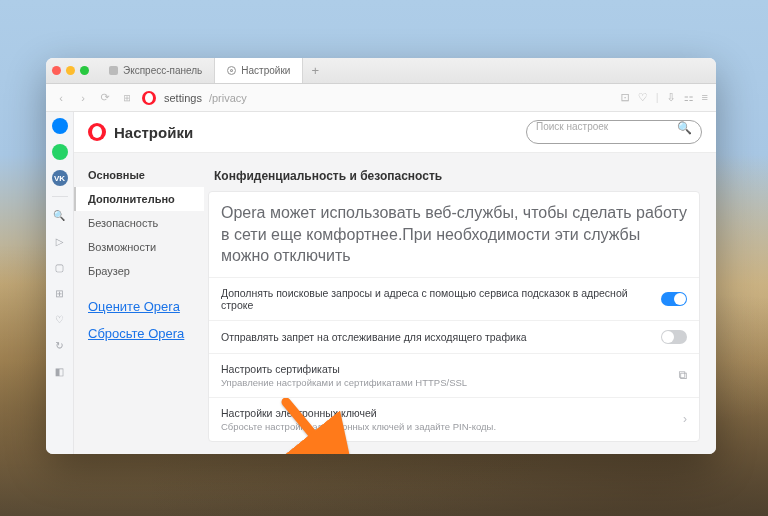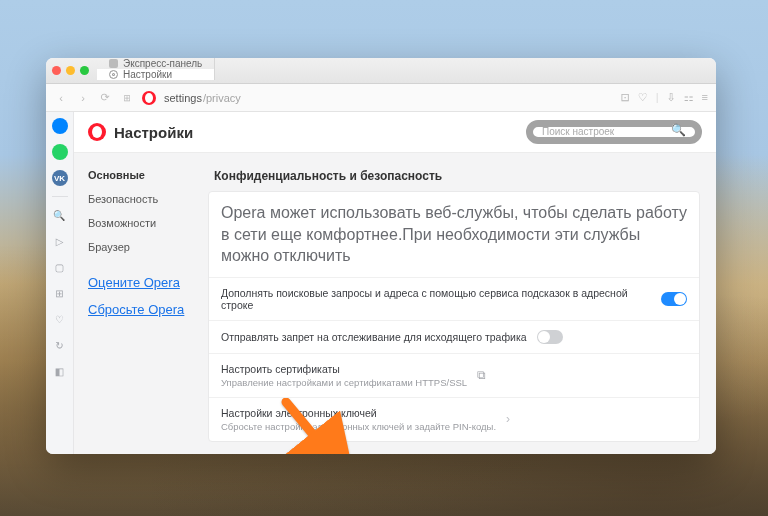--- a/index.html
+++ b/index.html
@@ -22,63 +22,63 @@
     position:absolute; left:46px; top:58px; width:670px; height:396px;
     background:#fcfcfd; border-radius:7px; box-shadow:0 14px 40px rgba(0,0,0,.32);
     display:flex; flex-direction:column; overflow:hidden;
   }
   
   .titlebar { height:26px; background:linear-gradient(#f0f0f0,#e5e5e5); border-bottom:1px solid #d2d2d2;
     display:flex; align-items:center; padding:0 6px; }
   .traffic { display:flex; gap:5px; margin-right:8px;}
   .tl { width:9px;height:9px;border-radius:50%; }
   .tl.red{background:#ff5f57;} .tl.yel{background:#febc2e;} .tl.grn{background:#28c840;}
-  .tabs { display:flex; height:100%; font-size:10px; color:#666;flex-direction:column; }
+  .tabs { display:flex; height:100%; font-size:10px; color:#666; }
   .tab { display:flex; align-items:center; gap:5px; padding:0 12px; border-right:1px solid #d6d6d6; }
   .tab.active { background:#fff; }
   .tab-ico { width:9px;height:9px;border-radius:2px;background:#bbb;display:inline-block;}
   .tab-ico.gear{ border-radius:50%; border:1px solid #999; background:none; box-shadow:inset 0 0 0 2px #fff,inset 0 0 0 3px #999;}
   .tab-plus { width:24px;display:flex;align-items:center;justify-content:center;color:#9a9a9a;font-size:13px;}
   
   .addrbar { height:28px; background:#fafafa; border-bottom:1px solid #e3e3e3; display:flex; align-items:center; padding:0 8px; gap:8px; font-size:11px; color:#777;}
   .nav-btn { width:14px; text-align:center; color:#bcbcbc;}
   .opera-logo { width:14px;height:14px;border-radius:50%;background:#ff1b2d;position:relative;}
   .opera-logo::after{content:"";position:absolute;left:3px;top:2px;width:8px;height:10px;border-radius:50%;background:#fff;}
-  .url { flex:1; display:flex; gap:1px;}
+  .url { flex:1; display:flex; gap:7px;}
   .url .dom{color:#555;font-weight:500;}
   .url .path{color:#a4a4a4;}
   .addr-icons{display:flex;gap:8px;color:#b6b6b6;font-size:11px;}
   
   .body { flex:1; display:flex; min-height:0;}
   .leftbar { width:28px; background:#f4f5f7; border-right:1px solid #e6e6e8; display:flex; flex-direction:column; align-items:center; padding-top:6px; gap:10px;}
   .lb-ico { width:16px;height:16px;border-radius:8px;display:flex;align-items:center;justify-content:center;font-size:10px;color:#a4a7ad;}
   .lb-ico.msg{background:#0084ff;border-radius:50%;}
   .lb-ico.wa{background:#25d366;border-radius:50%;}
   .lb-ico.vk{background:#4a76a8;color:#fff;font-size:8px;font-weight:700;}
   .lb-sep{width:16px;height:1px;background:#dedfe2;}
   .header-row{ display:flex; align-items:center; background:#fff; padding:8px 14px; gap:8px; border-bottom:1px solid #ececec;}
   .header-row .opera-logo{width:18px;height:18px;}
   .header-row .opera-logo::after{left:4px;top:3px;width:10px;height:12px;}
   .page-title{font-size:15px;font-weight:600;color:#333;}
-  .search-box{margin-left:auto;width:176px;height:24px;border:7px solid #a3a3a3;border-radius:13px;display:flex;align-items:flex-end;padding:0 9px;font-size:10px;color:#aaa;}
+  .search-box{margin-left:auto;width:176px;height:24px;border:1px solid #a3a3a3;border-radius:13px;display:flex;align-items:flex-start;padding:0 9px;font-size:10px;color:#aaa;}
   .search-box .mag{margin-left:auto;color:#888;font-size:12px;}
 
   .lower{flex:1;display:flex;min-height:0;background:#f4f4f5;}
   .sidebar{width:130px;padding:10px 0 10px 0;font-size:11px;}
   .side-item{padding:6px 14px;color:#555;cursor:default;}
   .side-item.bold{font-weight:700;color:#333;}
   .side-item.active{background:#fff;font-weight:700;color:#333;box-shadow:inset 2px 0 0 #c9c9c9;}
   .side-link{padding:6px 14px;color:#1a73e8;text-decoration:underline;font-size:13px;}
   .side-spacer{height:10px;}
 
   .settings{flex:1;overflow:auto;padding:12px 16px 4px 4px;}
   .sec-title{font-size:12px;font-weight:700;color:#333;padding:4px 0 8px 6px;}
   .card{background:#fff;border:1px solid #e9e9ea;border-radius:4px;}
   .banner{font-size:16px;color:#696b70;padding:10px 12px;line-height:1.35;}
-  .row{display:flex;align-items:center;justify-content:flex-start;padding:9px 12px;border-top:1px solid #f0f0f0;gap:10px;}
+  .row{display:flex;align-items:center;justify-content:space-between;padding:9px 12px;border-top:1px solid #f0f0f0;}
   .row:first-child{border-top:none;}
   .row-text{font-size:10.5px;color:#3b3d42;}
   .row-sub{font-size:9.5px;color:#9a9ca1;margin-top:2px;}
   .toggle{width:26px;height:14px;border-radius:8px;background:#1f8bff;position:relative;flex-shrink:0;}
   .toggle::after{content:"";position:absolute;top:1px;right:1px;width:12px;height:12px;border-radius:50%;background:#fff;}
   .toggle.off{background:#cfd1d4;}
   .toggle.off::after{left:1px;right:auto;}
   .ext-link{color:#a4a6ab;font-size:12px;}
   .chev{color:#bfc1c6;font-size:12px;flex-shrink:0;}
 
@@ -156,20 +156,21 @@
           <div class="search-box">
             <span>Поиск настроек</span>
             <span class="mag">🔍</span>
           </div>
         </div>
 
         <div class="lower">
 
           <div class="sidebar">
             <div class="side-item bold"><span>Основные</span></div>
+            <div class="side-item active"><span>Дополнительно</span></div>
             <div class="side-item"><span>Безопасность</span></div>
             <div class="side-item"><span>Возможности</span></div>
             <div class="side-item"><span>Браузер</span></div>
             <div class="side-spacer"></div>
             <div class="side-link"><span>Оцените Opera</span></div>
             <div class="side-link"><span>Сбросьте Opera</span></div>
           </div>
 
           <div class="settings">
             <div class="sec-title">Конфиденциальность и безопасность</div>

